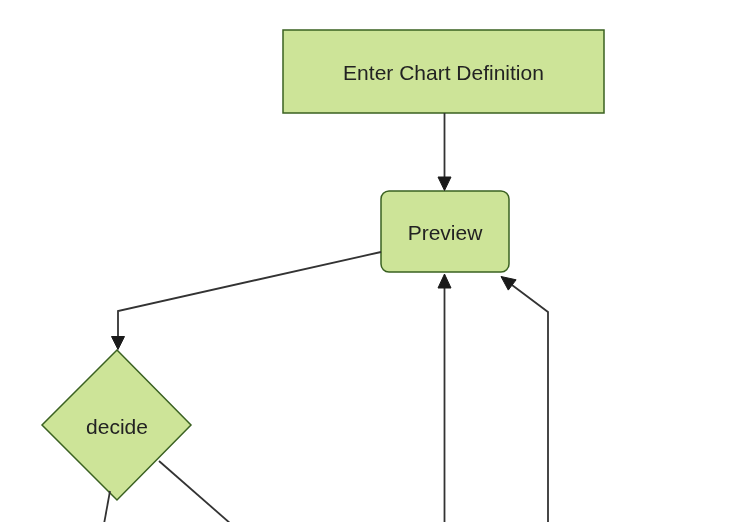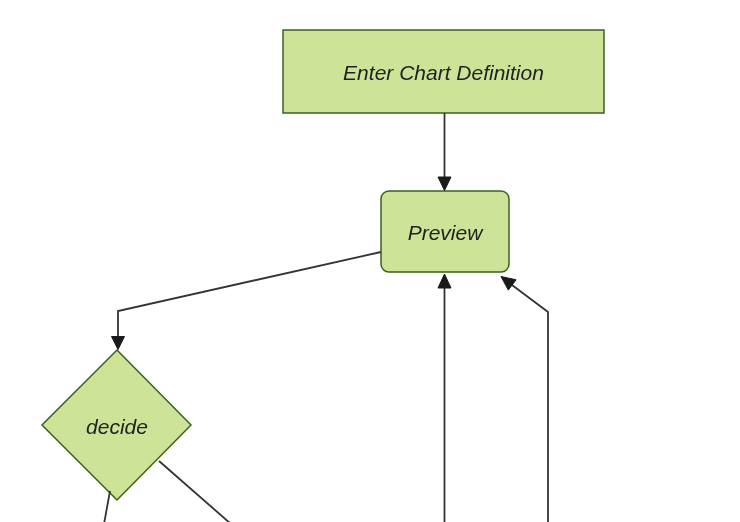--- a/index.html
+++ b/index.html
@@ -18,21 +18,20 @@
     width: 740px;
     height: 522px;
     background: var(--background);
     overflow: hidden;
     font-family: "Liberation Sans", "DejaVu Sans", sans-serif;
   }
   .canvas-wrap {
     position: relative;
     width: 740px;
     height: 522px;
-    font-style: italic;
   }
   svg {
     display: block;
   }
   .node-shape {
     fill: var(--node-fill);
     stroke: var(--node-border);
     stroke-width: 1.5;
   }
   .edge-line {

